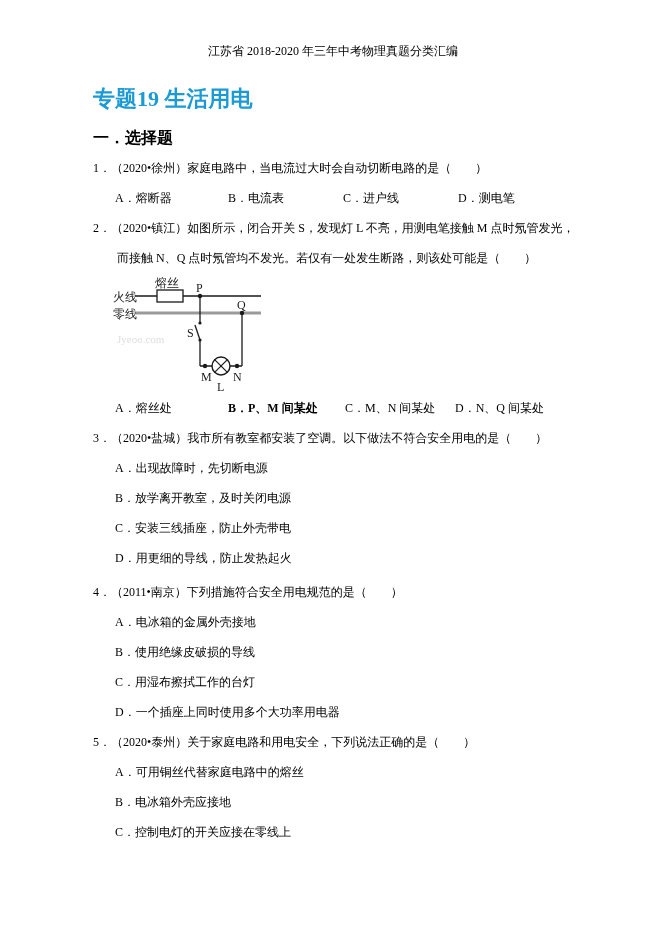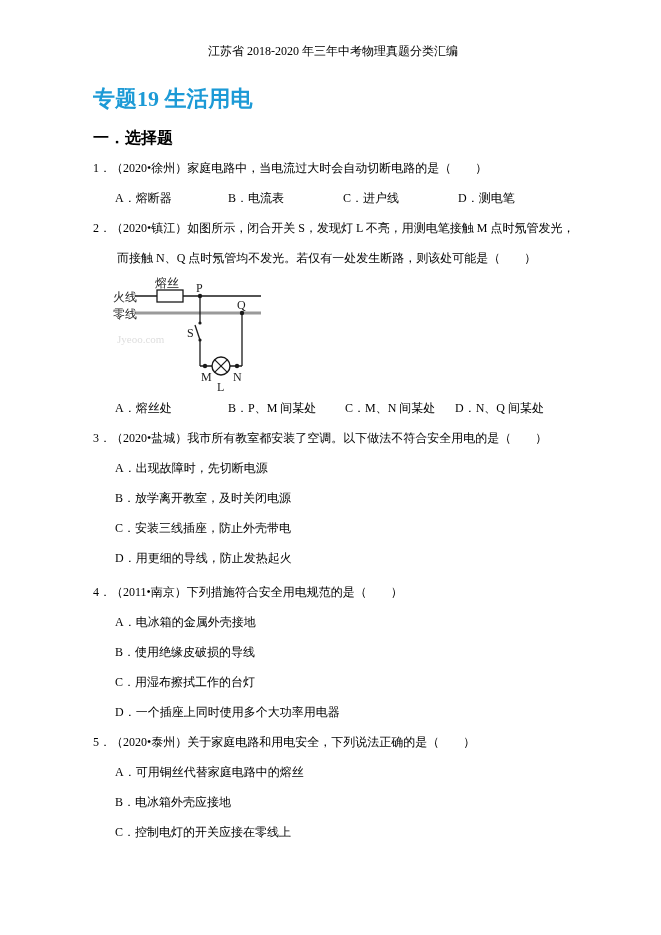--- a/index.html
+++ b/index.html
@@ -19,21 +19,21 @@
     text-align:left;white-space:nowrap;
   }
   .section-heading{
     margin-top:9px;line-height:30px;font-size:16px;font-weight:bold;
   }
   .line{line-height:30px;font-size:12px;margin:0;white-space:nowrap;}
   .indent{margin-left:22px;}
   .indent2{margin-left:24px;}
   .opt{display:inline-block;vertical-align:top;}
   .q1a{width:113px;} .q1b{width:115px;font-family:Liberation Serif, serif;} .q1c{width:115px;}
-  .q2a{width:113px;} .q2b{width:117px;} .q2c{width:110px;}
+  .q2a{width:113px;} .q2b{width:117px;font-weight:bold;} .q2c{width:110px;}
   .diagram-wrap{margin:0 0 0 12px;width:240px;height:120px;}
   svg text{font-family:"Liberation Serif","DejaVu Serif",serif;}
 </style>
 </head>
 <body>
 
 <div class="doc-header">江苏省 2018-2020 年三年中考物理真题分类汇编</div>
 
 <div class="doc-title" style="color:#1c9ad6;">专题19 生活用电</div>
 

